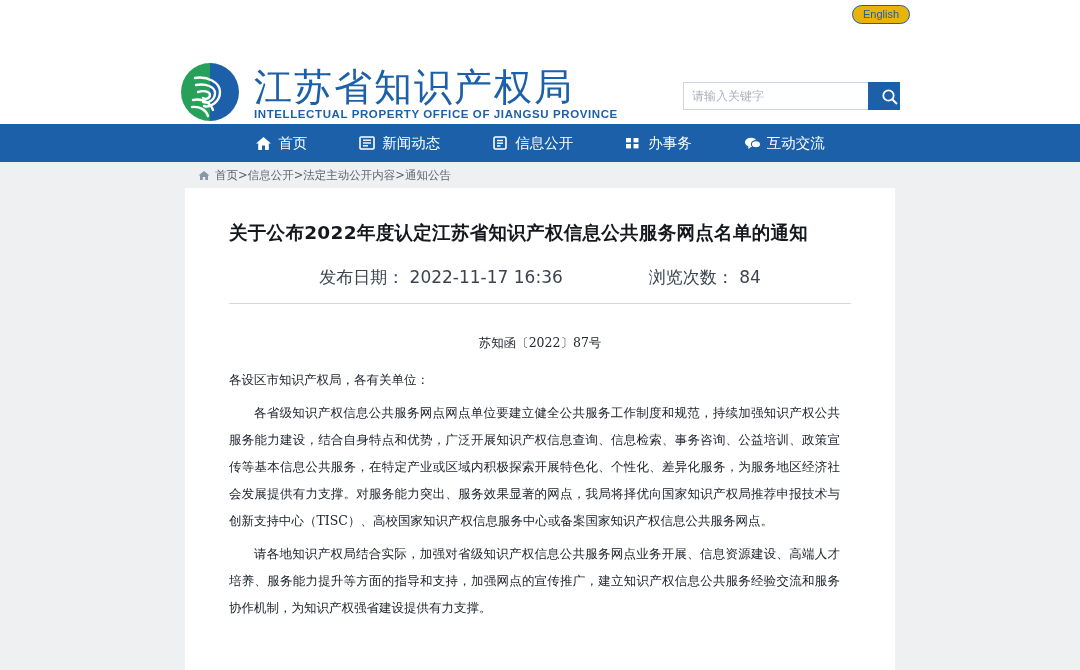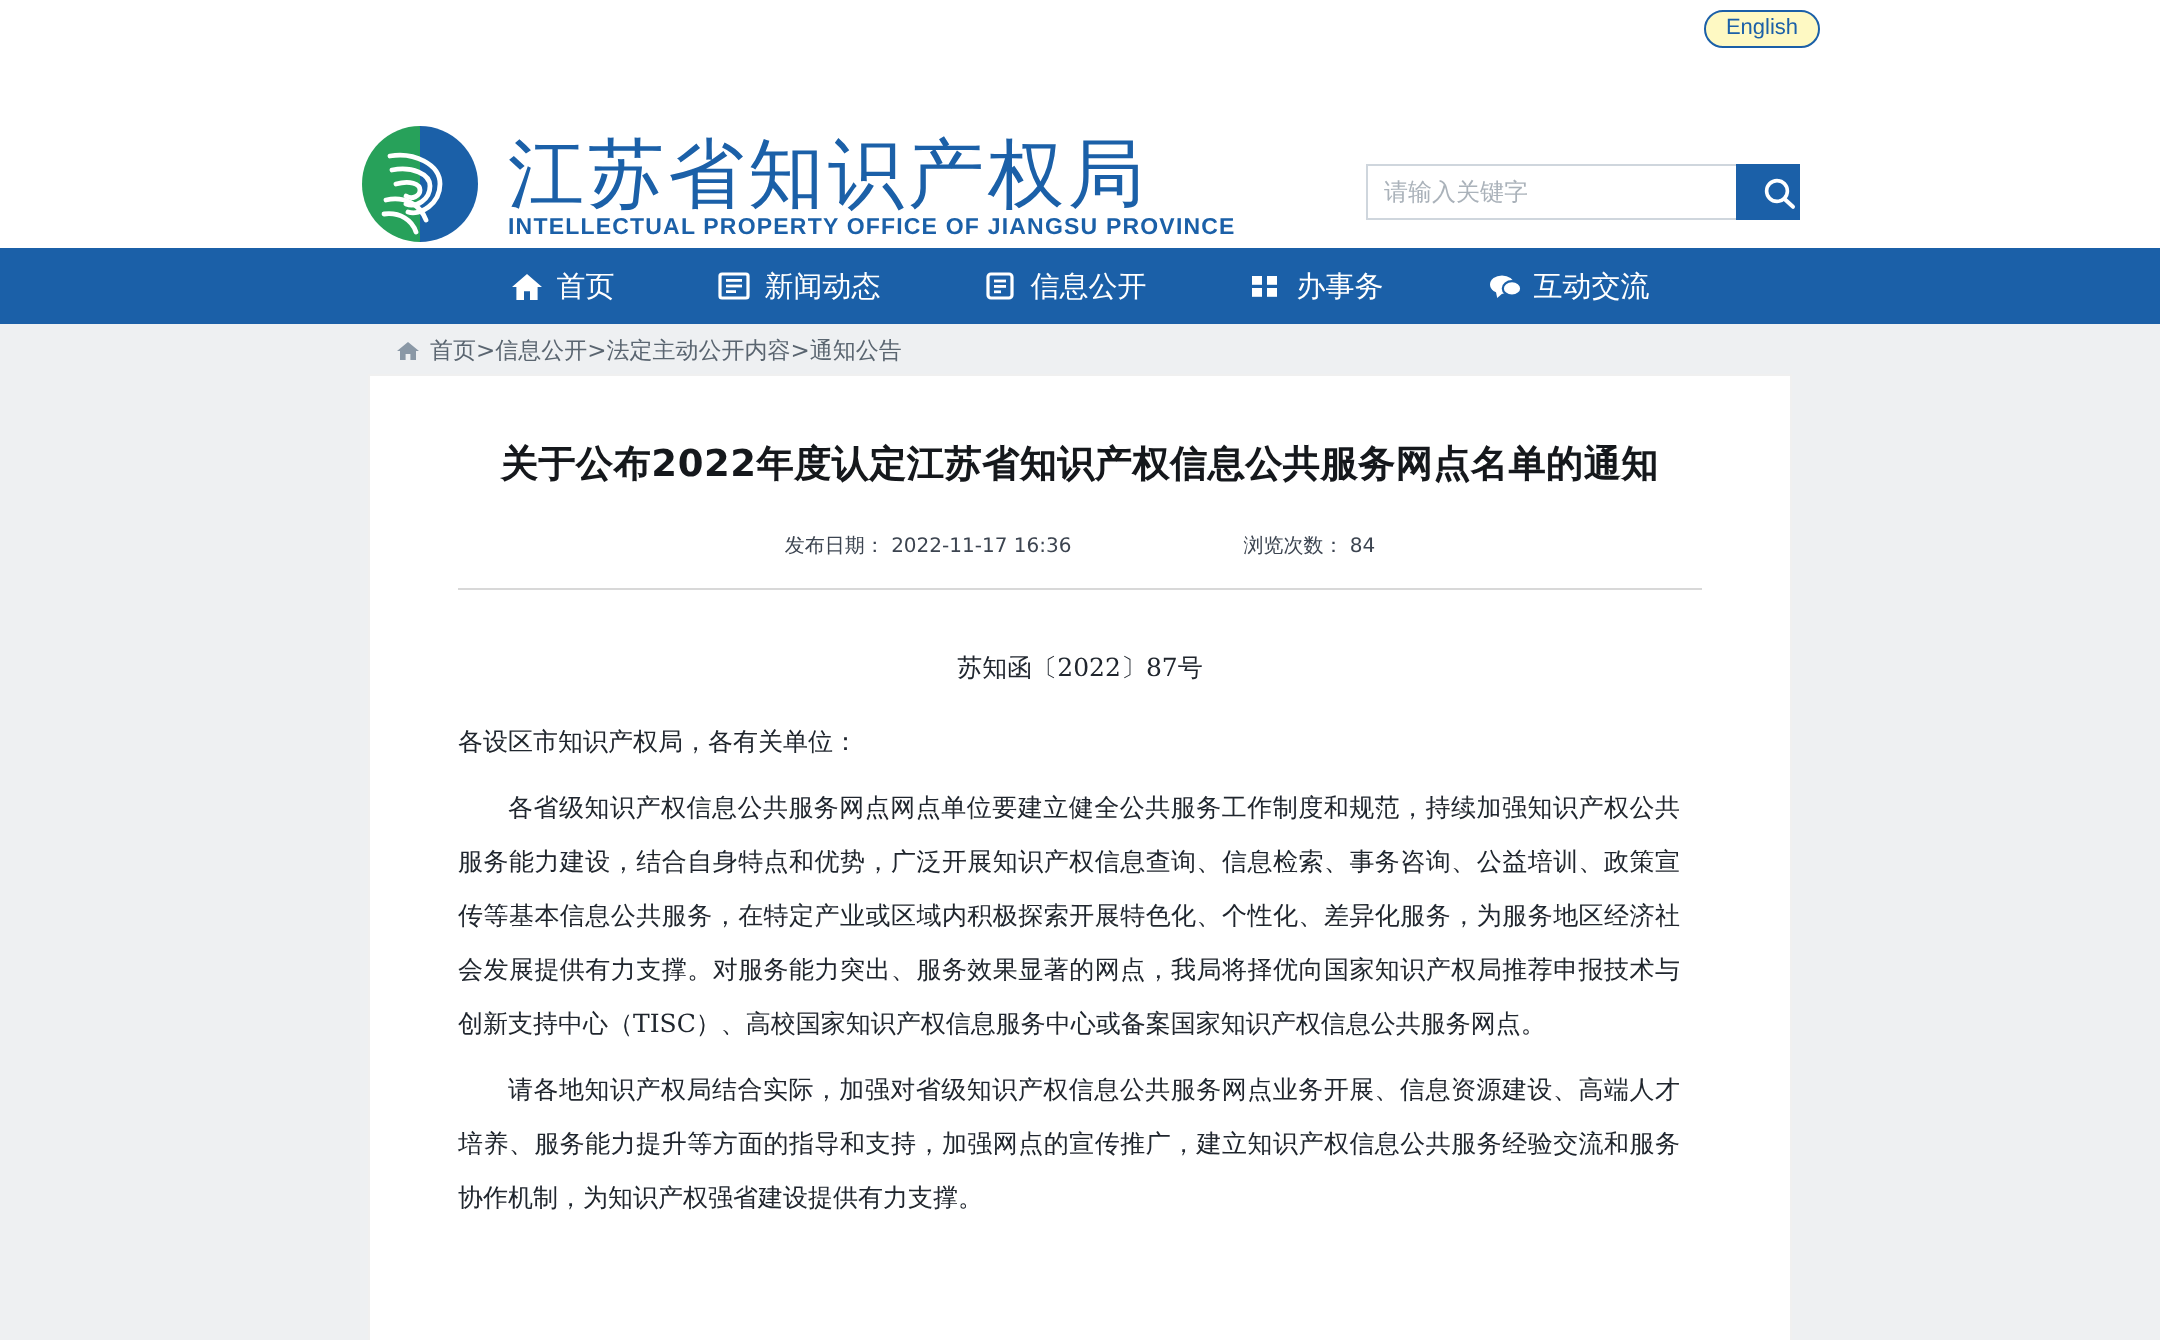--- a/index.html
+++ b/index.html
@@ -22,21 +22,21 @@
     right: 170px;
     top: 5px;
     width: 58px;
     height: 19px;
     border: 1px solid #1b60a8;
     border-radius: 10px;
     color: #1b60a8;
     font-size: 11px;
     line-height: 17px;
     text-align: center;
-    background: #fef9c3;
+    background: #eab308;
     cursor: pointer;
   }
 
   
   .header {
     height: 94px;
     background: #ffffff;
     position: relative;
   }
   .logo-wrap {
@@ -144,31 +144,31 @@
     margin: 0 auto;
     background: #fff;
     height: 498px;
     padding: 30px 44px 0 44px;
     box-shadow: 0 0 0 1px #f0f0f0;
   }
   .doc-title {
     font-size: 18.5px;
     font-weight: bold;
     color: #15181c;
-    text-align: center;
+    text-align: left;
     line-height: 30px;
     font-family: "DejaVu Sans", sans-serif;
     letter-spacing: 0.3px;
   }
   .doc-meta {
     margin-top: 18px;
     display: flex;
     justify-content: center;
     gap: 86px;
-    font-size: 10px;
+    font-size: 17px;
     color: #3c4450;
     font-family: "DejaVu Sans", sans-serif;
   }
   .doc-rule {
     margin-top: 14px;
     border-bottom: 1px solid #d8d8d8;
   }
   .doc-no {
     margin-top: 31px;
     text-align: center;

